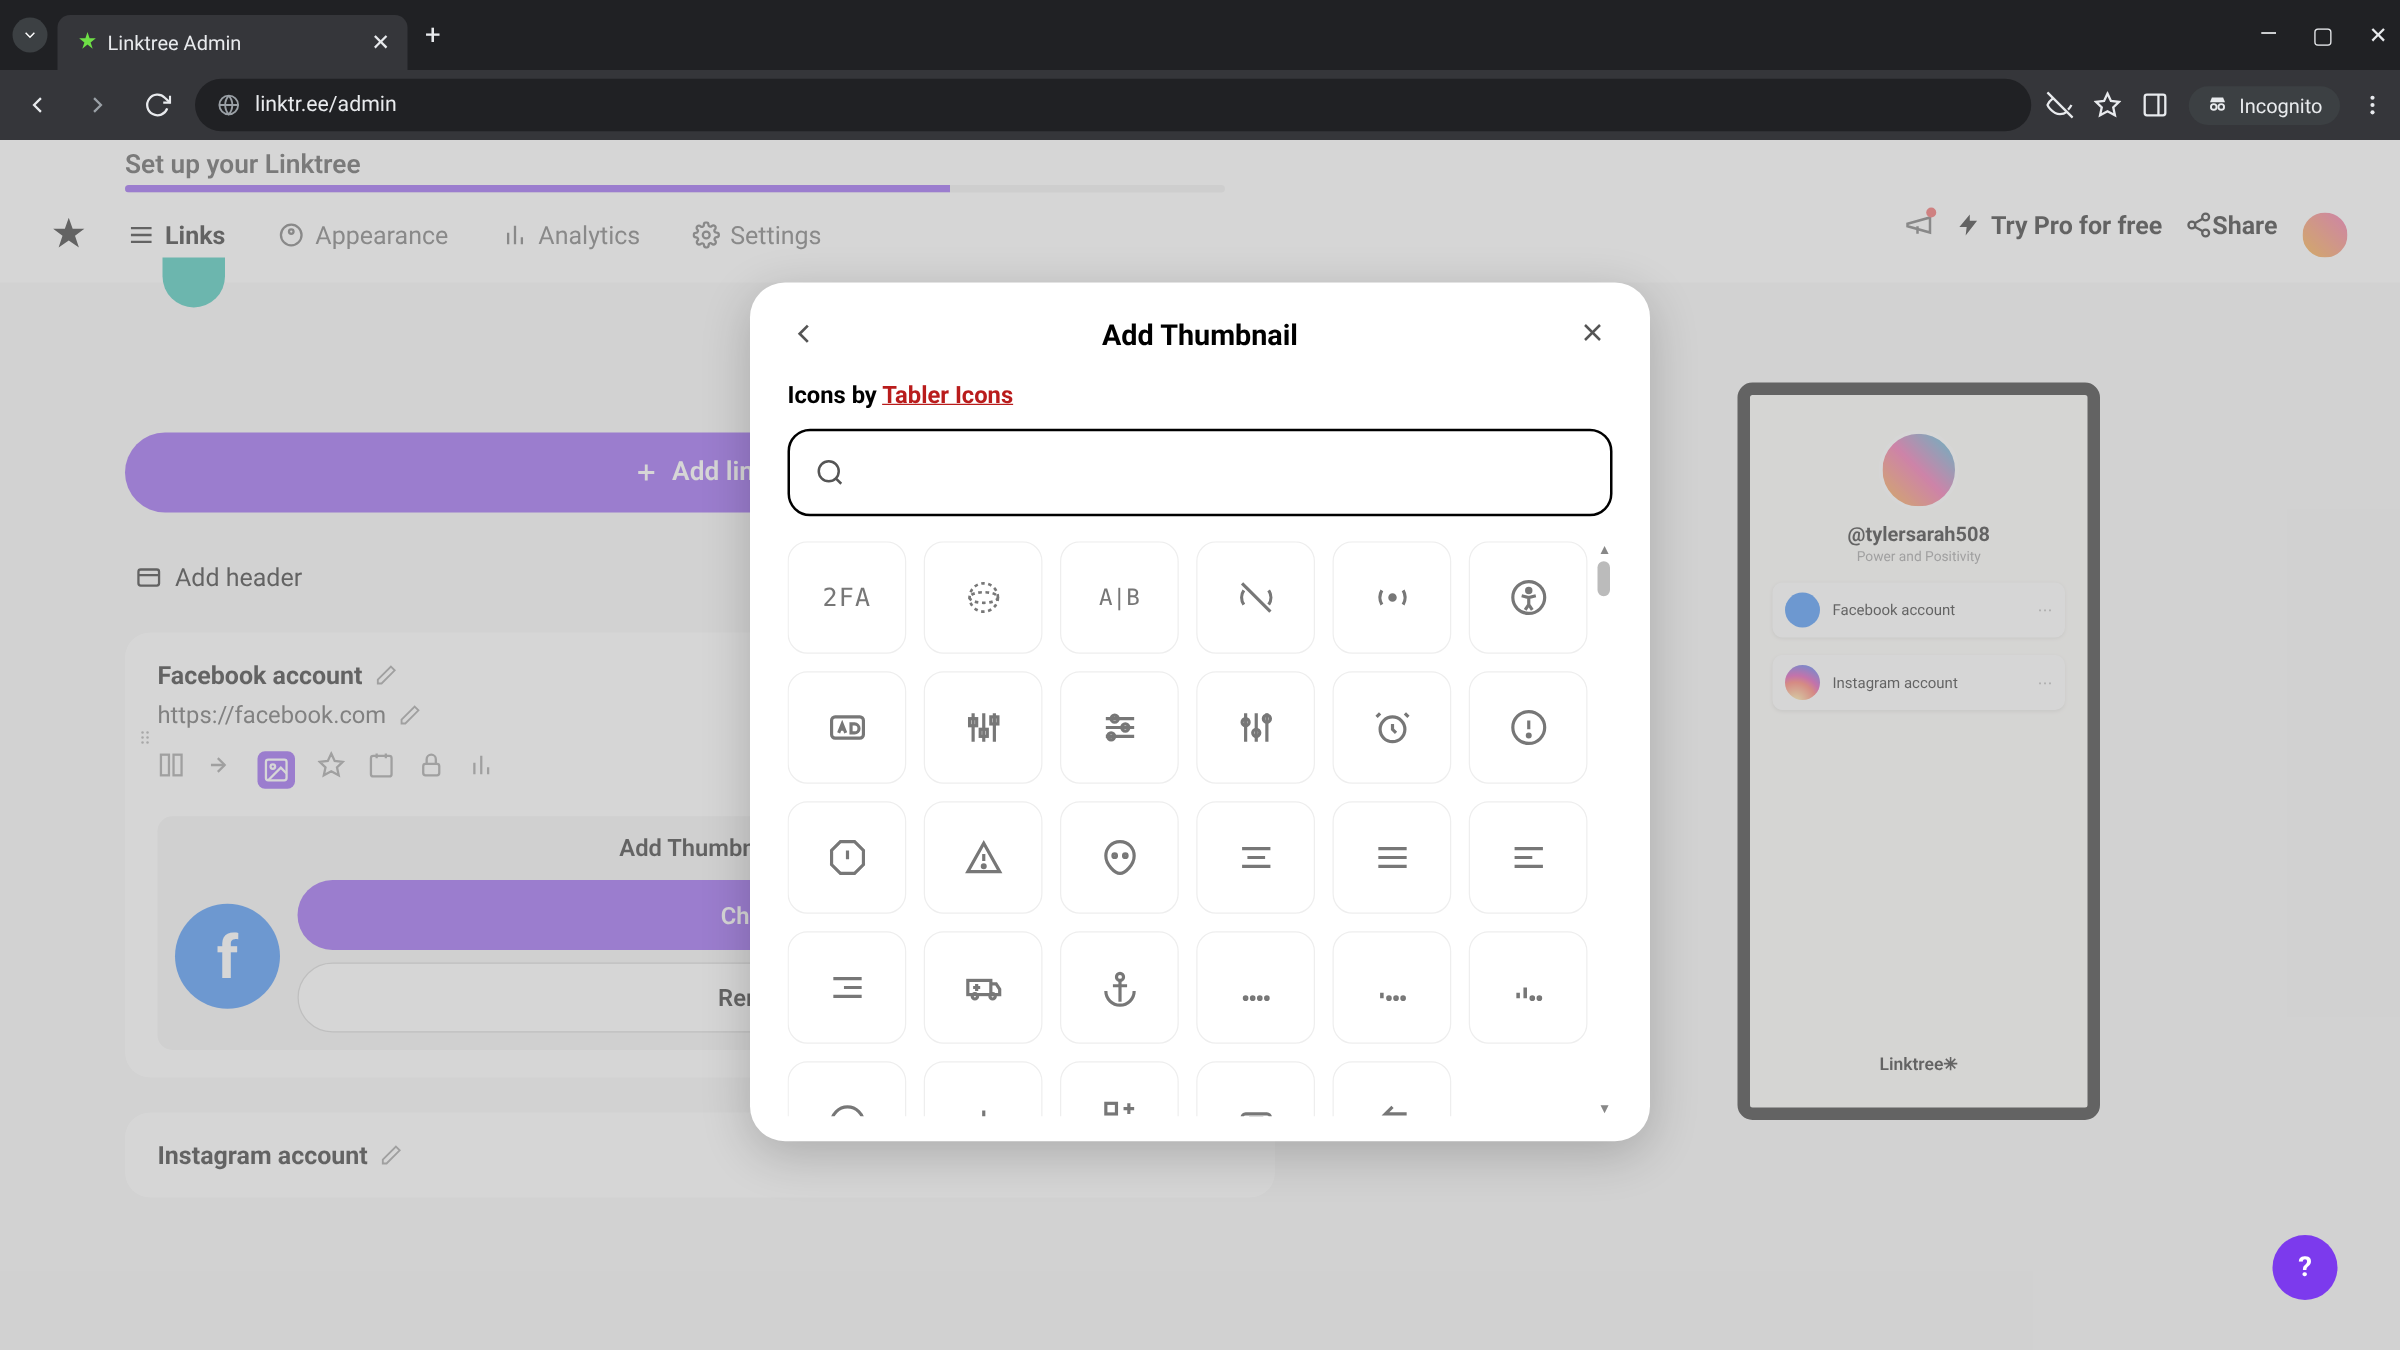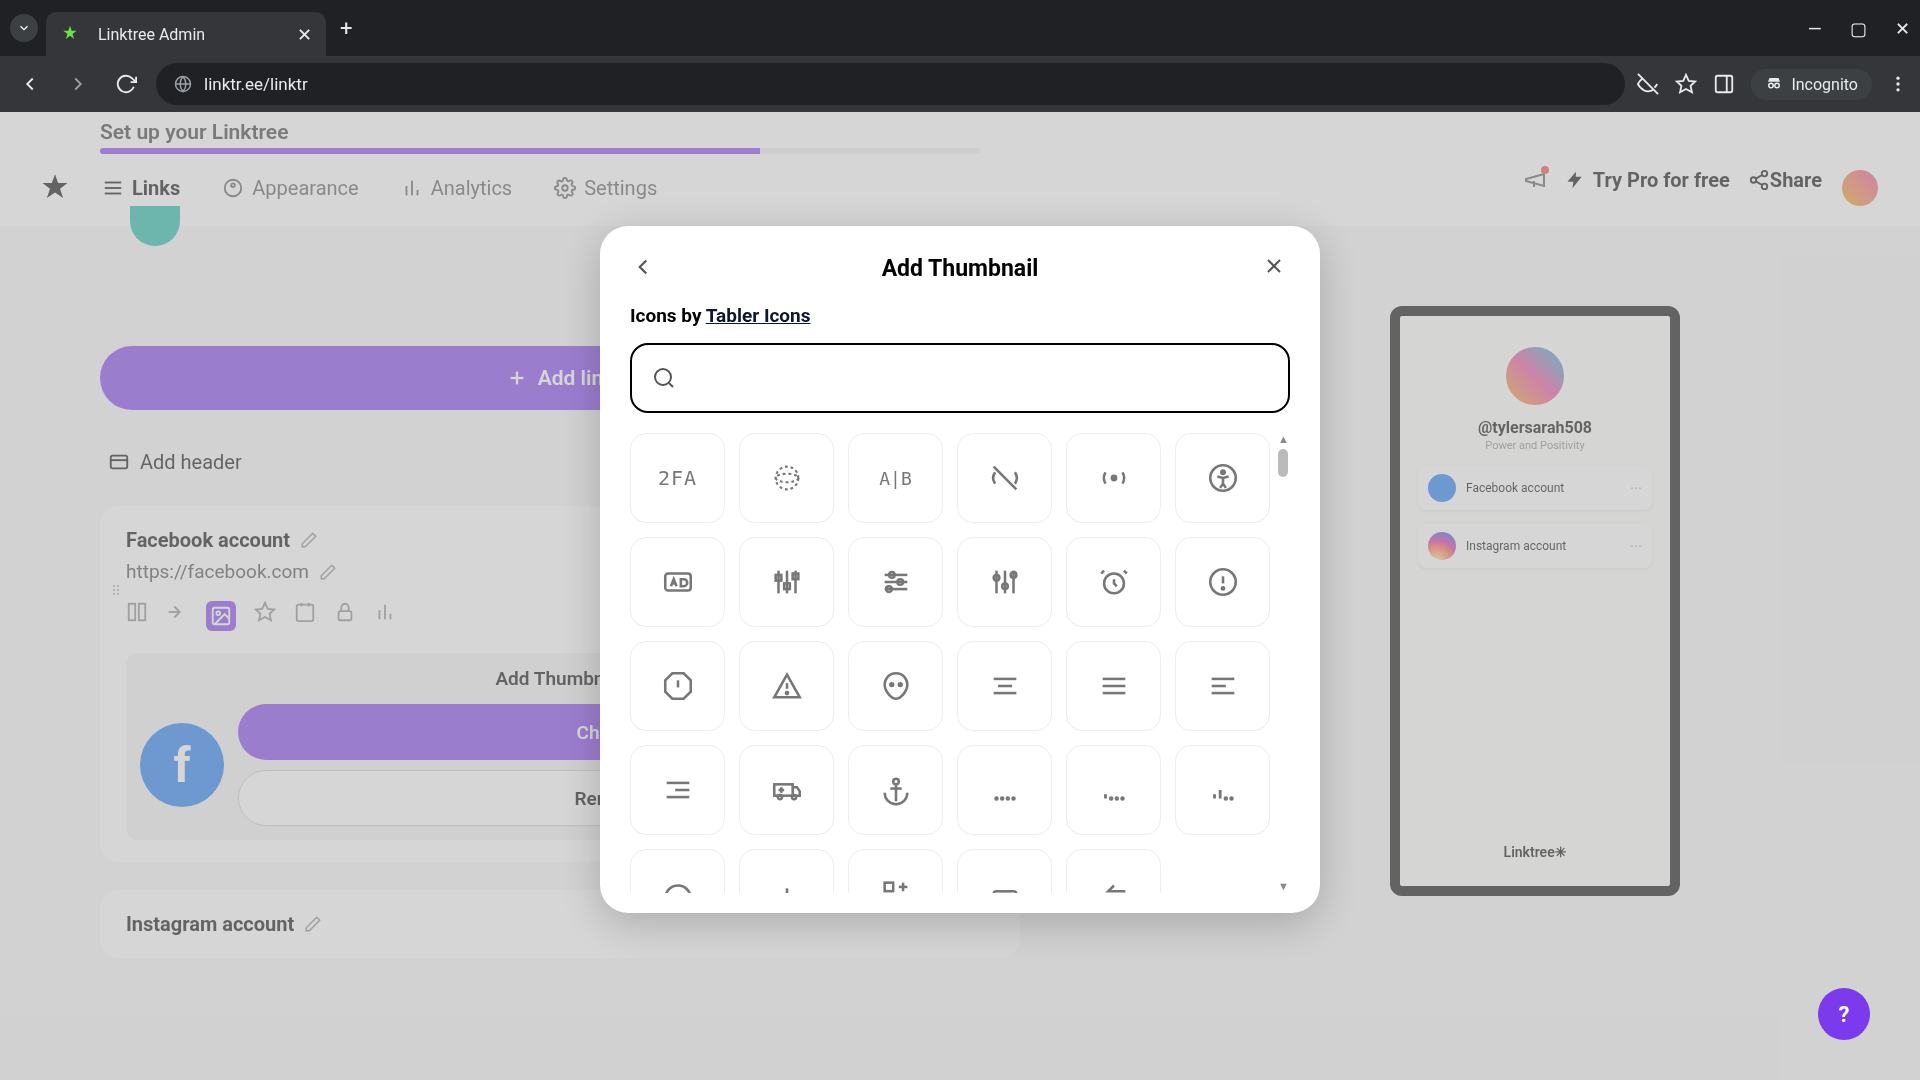--- a/index.html
+++ b/index.html
@@ -1,21 +1,21 @@
 <!DOCTYPE html>
 <html><head>
 <meta charset="utf-8">
 <style>
 * { margin: 0; padding: 0; box-sizing: border-box; font-family: -apple-system, BlinkMacSystemFont, "Segoe UI", Roboto, sans-serif; }
 body { width: 1920px; height: 1080px; overflow: hidden; background: #fff; position: relative; }
 
 
 .browser-chrome { background: #202124; height: 56px; display: flex; align-items: center; padding: 0 10px; }
 .tab-dropdown { width: 28px; height: 28px; border-radius: 50%; background: #3c4043; color: #fff; display: flex; align-items: center; justify-content: center; margin-right: 8px; }
-.tab { background: #35363a; border-radius: 10px 10px 0 0; height: 44px; display: flex; align-items: center; padding: 0 14px; gap: 18px; min-width: 280px; margin-top: 12px; }
+.tab { background: #35363a; border-radius: 10px 10px 0 0; height: 44px; display: flex; align-items: center; padding: 0 14px; gap: 6px; min-width: 280px; margin-top: 12px; }
 .tab-favicon { width: 20px; height: 20px; color: #6ee046; }
 .tab-title { color: #e8eaed; font-size: 16px; flex: 1; }
 .tab-close { color: #e8eaed; font-size: 18px; cursor: pointer; }
 .new-tab { color: #e8eaed; font-size: 22px; margin-left: 14px; cursor: pointer; }
 .window-controls { margin-left: auto; display: flex; gap: 28px; color: #e8eaed; }
 .window-controls span { cursor: pointer; font-size: 18px; }
 
 .addr-bar { background: #35363a; height: 56px; display: flex; align-items: center; padding: 0 12px; gap: 12px; }
 .nav-btn { width: 36px; height: 36px; display: flex; align-items: center; justify-content: center; color: #9aa0a6; border-radius: 50%; }
 .nav-btn.enabled { color: #e8eaed; }
@@ -77,21 +77,21 @@
 
 .dim { position: absolute; inset: 112px 0 0 0; background: rgba(180,180,180,.55); }
 
 
 .modal { position: absolute; top: 226px; left: 600px; width: 720px; background: #fff; border-radius: 28px; padding: 28px 30px 20px; box-shadow: 0 10px 40px rgba(0,0,0,.2); }
 .modal-header { display: flex; align-items: center; }
 .modal-back { width: 28px; height: 28px; color: #555; cursor: pointer; }
 .modal-title { flex: 1; text-align: center; font-size: 23px; font-weight: 700; }
 .modal-close { width: 28px; height: 28px; color: #555; cursor: pointer; }
 .icons-by { margin-top: 22px; font-size: 19px; font-weight: 700; }
-.icons-by a { color: #0f172a; text-decoration: underline; }
+.icons-by a { color: #b91c1c; text-decoration: underline; }
 .search-wrap { margin-top: 16px; border: 2.5px solid #000; border-radius: 18px; height: 70px; display: flex; align-items: center; padding: 0 20px; gap: 14px; }
 .search-wrap input { border: none; outline: none; font-size: 19px; flex: 1; background: transparent; }
 .icon-grid-wrap { position: relative; margin-top: 20px; height: 460px; overflow: hidden; }
 .icon-grid { display: grid; grid-template-columns: repeat(6, 1fr); gap: 14px; padding-right: 20px; }
 .icon-cell { height: 90px; border: 1px solid #eee; border-radius: 16px; display: flex; align-items: center; justify-content: center; color: #777; font-size: 30px; cursor: pointer; }
 .icon-cell svg { width: 34px; height: 34px; }
 .grid-scroll { position: absolute; right: 0; top: 0; bottom: 0; width: 14px; }
 .grid-scroll .thumb { position: absolute; top: 16px; right: 2px; width: 10px; height: 28px; background: #bbb; border-radius: 5px; }
 .grid-scroll .arrow { position: absolute; right: 1px; color: #888; font-size: 11px; }
 .grid-scroll .arrow.up { top: 0; }
@@ -146,21 +146,21 @@
       </svg>
   </div>
   <div class="url-field">
     <span class="lock ic">
       <svg width="18" height="18" viewBox="0 0 24 24" fill="none" stroke="currentColor" stroke-width="2">
           <circle cx="12" cy="12" r="10"></circle>
           <line x1="2" y1="12" x2="22" y2="12"></line>
           <path d="M12 2a15 15 0 0 1 0 20a15 15 0 0 1 0-20"></path>
         </svg>
     </span>
-    <span class="url-text">linktr.ee/linktr</span>
+    <span class="url-text">linktr.ee/admin</span>
   </div>
   <div class="chrome-right">
     <span class="ic">
         <svg width="22" height="22" viewBox="0 0 24 24" fill="none" stroke="currentColor" stroke-width="2">
           <path d="M17.94 17.94A10 10 0 0 1 12 20C5 20 1 12 1 12a18 18 0 0 1 5.06-5.94"></path>
           <path d="M22 12s-1 2-3 4"></path>
           <line x1="1" y1="1" x2="23" y2="23"></line>
         </svg>
       </span>
     <span class="ic">

